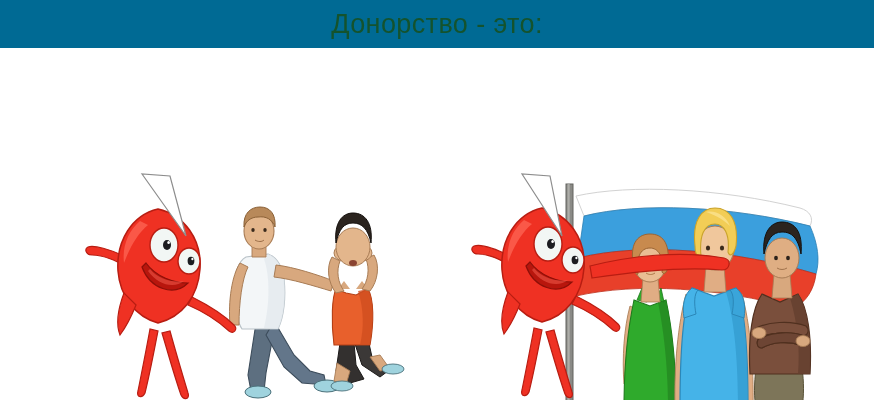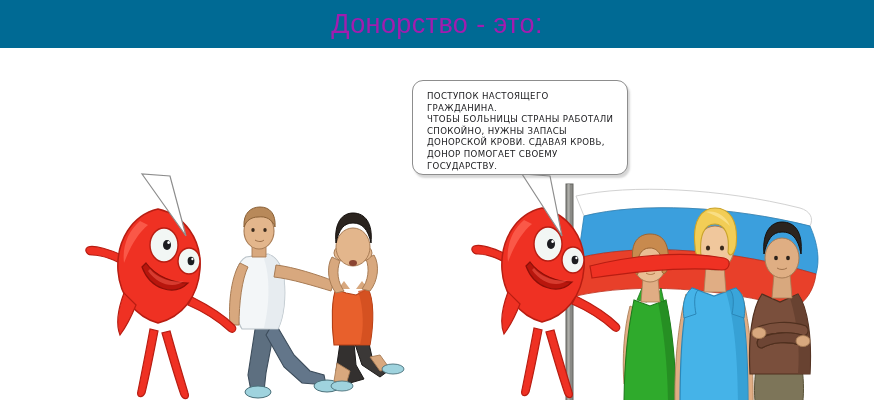--- a/index.html
+++ b/index.html
@@ -29,21 +29,21 @@
     background: #006a94;
   }
   .header-title {
     position: absolute;
     left: 0;
     top: 0;
     width: 874px;
     height: 48px;
     line-height: 48px;
     text-align: center;
-    color: #a21caf;
+    color: #14532d;
     font-family: "Liberation Sans Narrow", "Liberation Sans", sans-serif;
     font-size: 27px;
     font-weight: 400;
     letter-spacing: 0.4px;
     white-space: nowrap;
   }
 
   
   .bubble {
     position: absolute;
@@ -178,28 +178,20 @@
 
       <path d="M54,62 C62,84 86,92 100,78 C86,78 68,72 58,58 Z" fill="#b8160d" stroke="#8c0f08" stroke-width="1.2"></path>
       <path d="M60,66 C70,80 86,84 96,76 C84,78 70,74 62,64 Z" fill="#f05b4c" opacity="0.55"></path>
     </g>
   </svg>
 
   <svg class="tail-svg" style="left:520px; top:172px;" width="80" height="66">
     <path d="M2,2 L42,64 L30,4 Z" fill="#ffffff" stroke="#8d8d8d" stroke-width="1.2"></path>
   </svg>
 
-  <div class="bubble" style="left:412px; top:80px; width:216px; height:95px;">
-    <div class="bubble-text">ПОСТУПОК НАСТОЯЩЕГО ГРАЖДАНИНА.
-ЧТОБЫ БОЛЬНИЦЫ СТРАНЫ РАБОТАЛИ
-СПОКОЙНО, НУЖНЫ  ЗАПАСЫ
-ДОНОРСКОЙ КРОВИ. СДАВАЯ КРОВЬ,
-ДОНОР ПОМОГАЕТ СВОЕМУ
-ГОСУДАРСТВУ.</div>
-  </div>
 
   <svg class="art" style="left:480px; top:178px;" width="400" height="230" viewBox="0 0 400 230">
 
     <g>
 
       <path d="M96,18 C150,6 240,10 320,30 C330,33 334,40 330,48 C250,28 160,24 104,38 Z" fill="#ffffff" stroke="#d2d2d2" stroke-width="1"></path>
 
       <path d="M104,38 C160,24 250,28 330,48 C338,66 340,82 336,96 C256,72 162,64 98,80 Z" fill="#3b9fdd" stroke="#2a7fb4" stroke-width="0.8"></path>
 
       <path d="M98,80 C162,64 256,72 336,96 C334,112 326,124 314,130 C240,110 158,104 96,118 Z" fill="#e8402a" stroke="#bc2d1a" stroke-width="0.8"></path>

